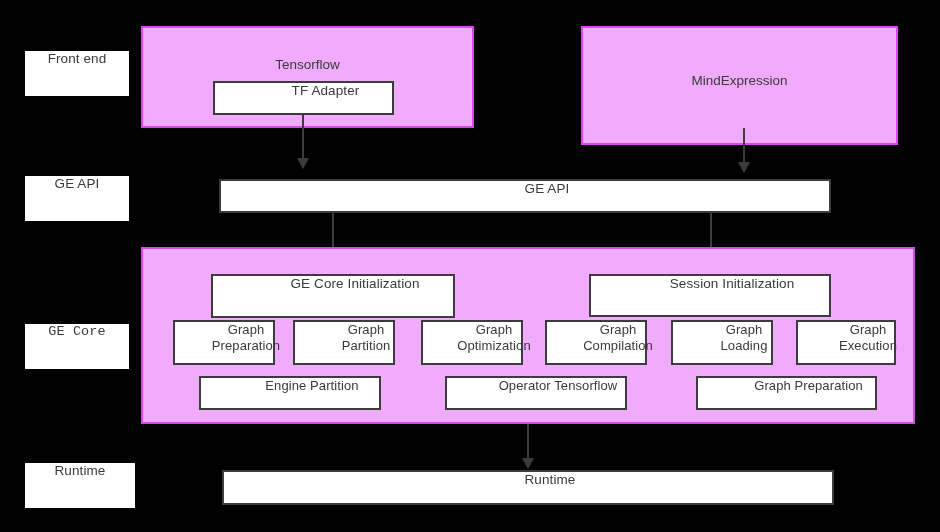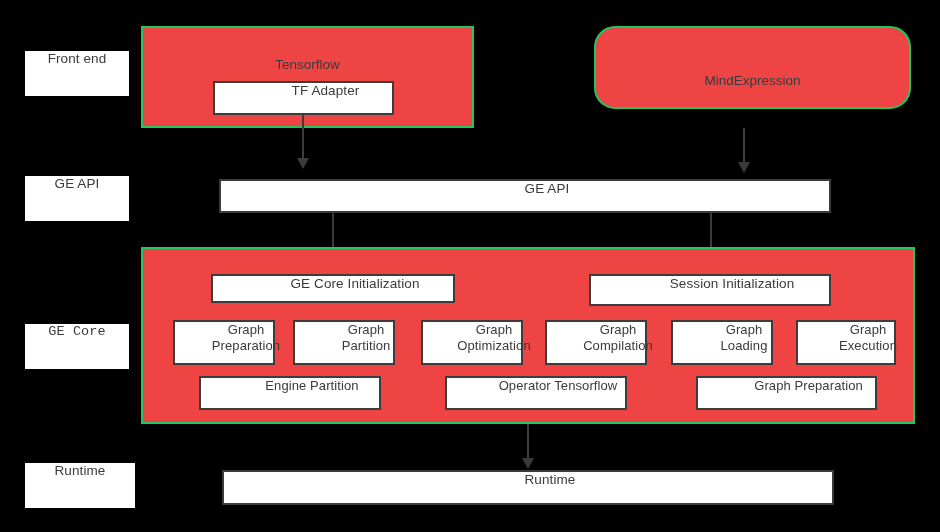--- a/index.html
+++ b/index.html
@@ -39,22 +39,22 @@
   
   .outline {
     border: 2px solid #3c3c3c;
     font-size: 13.5px;
     padding-left: 44px;
   }
   
   .container-box {
     position: absolute;
     box-sizing: border-box;
-    background: #ef4444;
-    border: 2px solid #22c55e;
+    background: #f0abfc;
+    border: 2px solid #d946ef;
   }
   .container-title {
     position: absolute;
     left: 0;
     right: 0;
     text-align: center;
     color: #3a3a3a;
     font-size: 13.5px;
   }
   .small-cell {
@@ -101,21 +101,21 @@
   </div>
 
   <div class="container-box" style="left:141px; top:26px; width:333px; height:102px;">
     <div class="container-title" style="top:29px;">Tensorflow</div>
   </div>
 
   <div class="box outline" style="left:213px; top:81px; width:181px; height:34px;">
     <span>TF Adapter</span>
   </div>
 
-  <div class="container-box" style="left:594px; top:26px; width:317px; height:83px;border-radius:21px;">
+  <div class="container-box" style="left:581px; top:26px; width:317px; height:119px;">
     <div class="container-title" style="top:45px;">MindExpression</div>
   </div>
 
   <div class="arrow-line" style="left:302px; top:115px; height:45px;"></div>
   <div class="arrow-head" style="left:297px; top:158px;"></div>
 
   <div class="arrow-line" style="left:743px; top:128px; height:36px;"></div>
   <div class="arrow-head" style="left:738px; top:162px;"></div>
 
   <div class="box outline" style="left:219px; top:179px; width:612px; height:34px;">
@@ -123,25 +123,25 @@
   </div>
 
   <div class="arrow-line" style="left:332px; top:213px; height:50px;"></div>
   <div class="arrow-head" style="left:327px; top:261px;"></div>
 
   <div class="arrow-line" style="left:710px; top:213px; height:50px;"></div>
   <div class="arrow-head" style="left:705px; top:261px;"></div>
 
   <div class="container-box" style="left:141px; top:247px; width:774px; height:177px;"></div>
 
-  <div class="box outline" style="left:211px; top:274px; width:244px; height:29px;">
+  <div class="box outline" style="left:211px; top:274px; width:244px; height:44px;">
     <span>GE Core Initialization</span>
   </div>
 
-  <div class="box outline" style="left:589px; top:274px; width:242px; height:32px;">
+  <div class="box outline" style="left:589px; top:274px; width:242px; height:43px;">
     <span>Session Initialization</span>
   </div>
 
   <div class="box outline small-cell two-line" style="left:167px; top:320px; width:102px; height:45px;">
     <span>Graph
 Preparation</span>
   </div>
 
   <div class="box outline small-cell two-line" style="left:287px; top:320px; width:102px; height:45px;">
     <span>Graph

